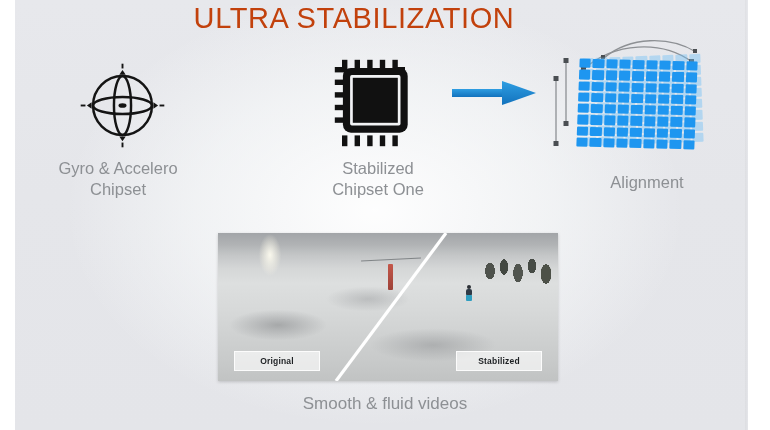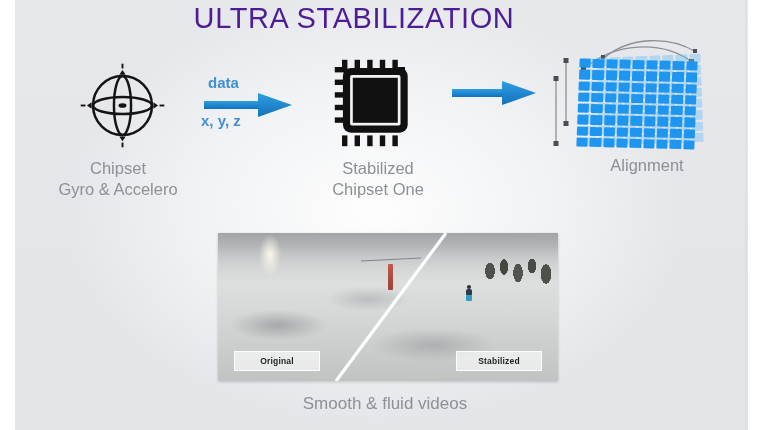--- a/index.html
+++ b/index.html
@@ -41,21 +41,21 @@
 
   
   #title {
     position: absolute;
     left: 0;
     top: 2px;
     width: 708px;
     text-align: center;
     font-size: 29px;
     letter-spacing: 0.6px;
-    color: #4c1d95;
+    color: #c2410c;
     font-weight: 400;
     white-space: nowrap;
   }
 
   
   .stage-label {
     position: absolute;
     text-align: center;
     font-size: 16.5px;
     line-height: 21px;
@@ -261,38 +261,24 @@
 
         <rect x="6" y="49" width="5" height="2"></rect>
         <polygon points="12.5,50 17.5,46.6 17.5,53.4"></polygon>
 
         <rect x="89" y="49" width="5" height="2"></rect>
         <polygon points="87.5,50 82.5,46.6 82.5,53.4"></polygon>
       </g>
     </svg>
   </div>
   <div class="stage-label" style="left:18px; top:158px; width:200px;">
+    <div>Gyro &amp; Accelero</div>
     <div>Chipset</div>
-    <div>Gyro &amp; Accelero</div>
-  </div>
-
-  <div id="data-arrow-group">
-    <span id="data-word" class="blue-text">data</span>
-    <span id="xyz-word" class="blue-text">x, y, z</span>
-    <svg width="90" height="26" viewBox="0 0 90 26" style="position:absolute;left:8px;top:18px;" aria-hidden="true">
-      <defs>
-        <linearGradient id="bgrad1" x1="0" y1="0" x2="0" y2="1">
-          <stop offset="0" stop-color="#2f9ee2"></stop>
-          <stop offset="1" stop-color="#1272bd"></stop>
-        </linearGradient>
-      </defs>
-      <rect x="0" y="9" width="58" height="8" fill="url(#bgrad1)"></rect>
-      <polygon points="54,1 88,13 54,25" fill="url(#bgrad1)"></polygon>
-    </svg>
-  </div>
+  </div>
+
 
   <div id="chip-icon">
     <svg viewBox="0 0 100 100" width="90" height="90" aria-hidden="true">
       <g fill="#111111">
 
         <rect x="24" y="2" width="6" height="12"></rect>
           <rect x="38" y="2" width="6" height="12"></rect>
         <rect x="52" y="2" width="6" height="12"></rect>
           <rect x="66" y="2" width="6" height="12"></rect>
         <rect x="80" y="2" width="0" height="0"></rect>
@@ -506,21 +492,21 @@
         <div></div>
         <div></div>
         <div></div>
         <div></div>
         <div></div>
         <div></div>
         <div></div>
         <div></div>
     </div>
   </div>
-  <div class="stage-label" style="left:567px; top:155px; width:160px;">
+  <div class="stage-label" style="left:567px; top:172px; width:160px;">
     <div>Alignment</div>
   </div>
 
   <div id="caption">Smooth &amp; fluid videos</div>
 
   <div id="media">
     <div id="media-photo"></div>
     <div id="lift-cable"></div>
     <div id="lift-pole"></div>
     <div id="skier">

